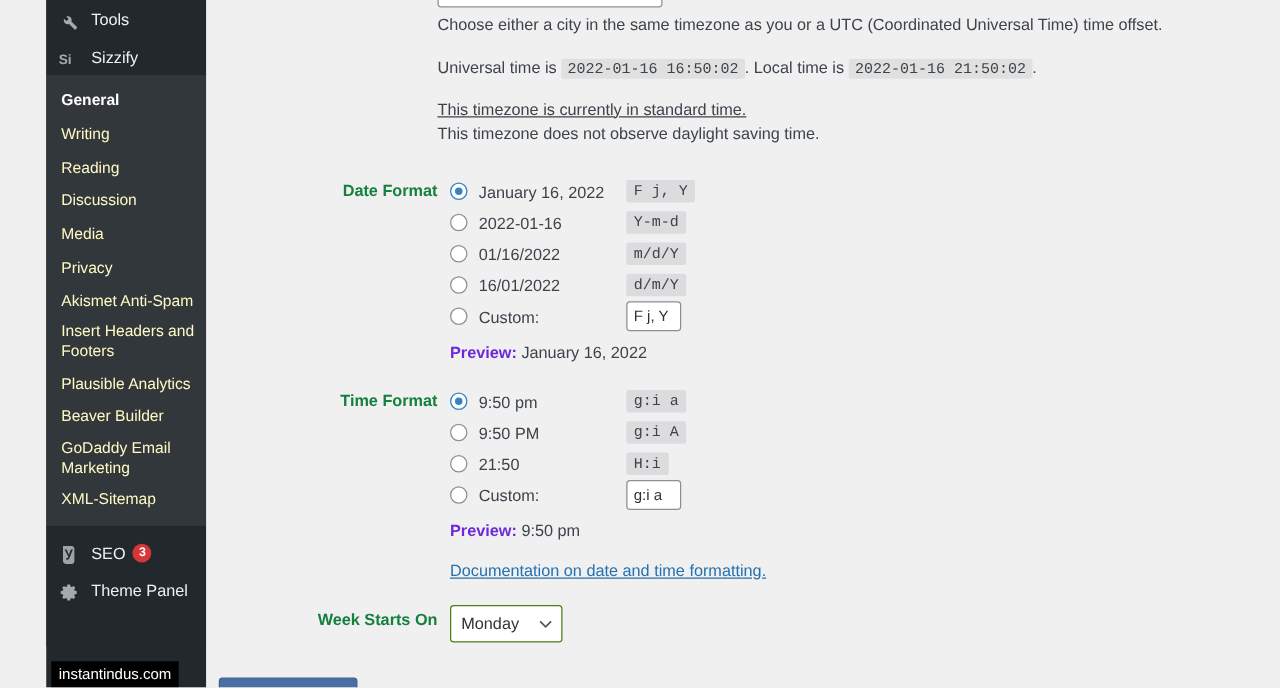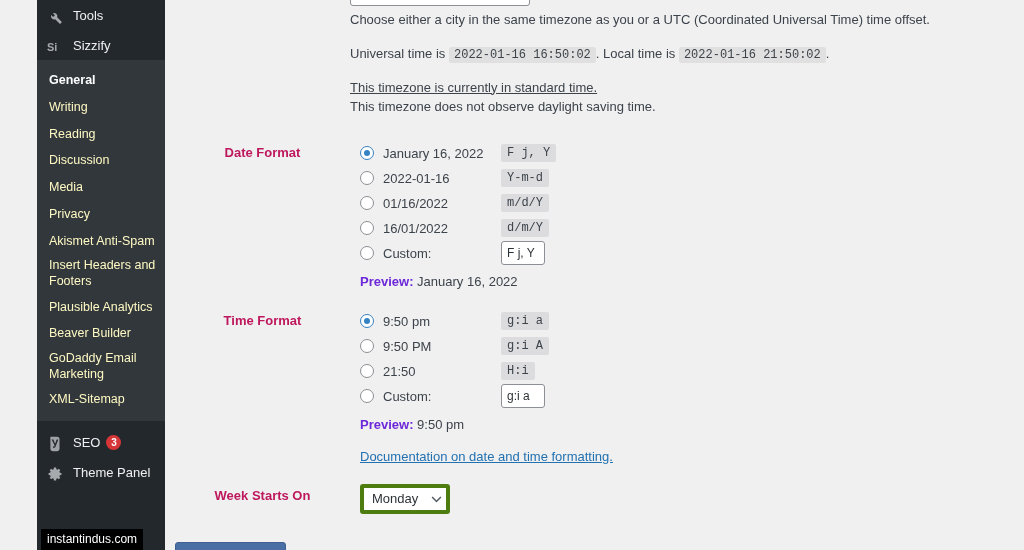--- a/index.html
+++ b/index.html
@@ -179,26 +179,26 @@
   }
 
   
   .form-table {
     width: 100%;
     border-collapse: collapse;
     margin-top: 8px;
   }
   .form-table th {
     width: 175px;
-    text-align: center;
+    text-align: right;
     vertical-align: top;
     padding: 14px 10px 14px 10px;
     font-size: 13px;
     font-weight: bold;
-    color: #be185d;
+    color: #15803d;
     line-height: 1.3;
   }
   .form-table td {
     vertical-align: top;
     padding: 10px 10px 10px 0;
   }
 
   .fmt-row {
     display: flex;
     align-items: center;
@@ -268,21 +268,21 @@
     margin-top: 17px;
     color: #2271b1;
     text-decoration: underline;
     font-size: 13px;
     cursor: pointer;
   }
 
   .week-select {
     width: 90px;
     height: 30px;
-    border: 4px solid #4d7c0f;
+    border: 1px solid #4d7c0f;
     border-radius: 3px;
     background: #fff;
     font-size: 13px;
     color: #2c3338;
     padding: 0 24px 0 8px;
     box-sizing: border-box;
     -webkit-appearance: none;
     appearance: none;
     position: relative;
     display: flex;

